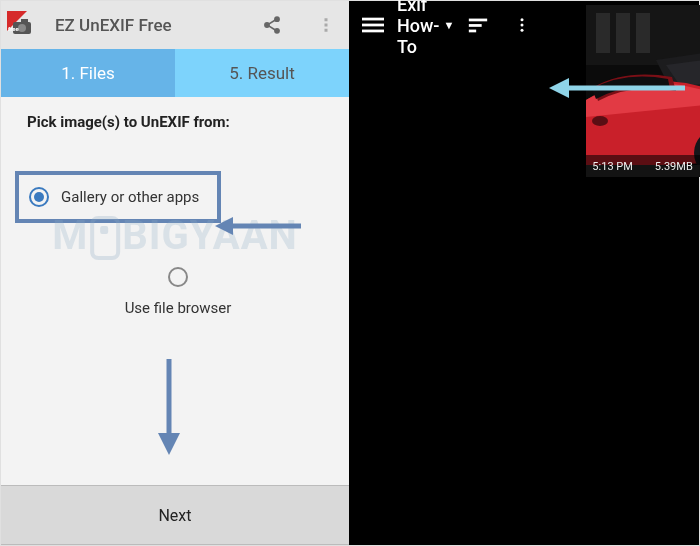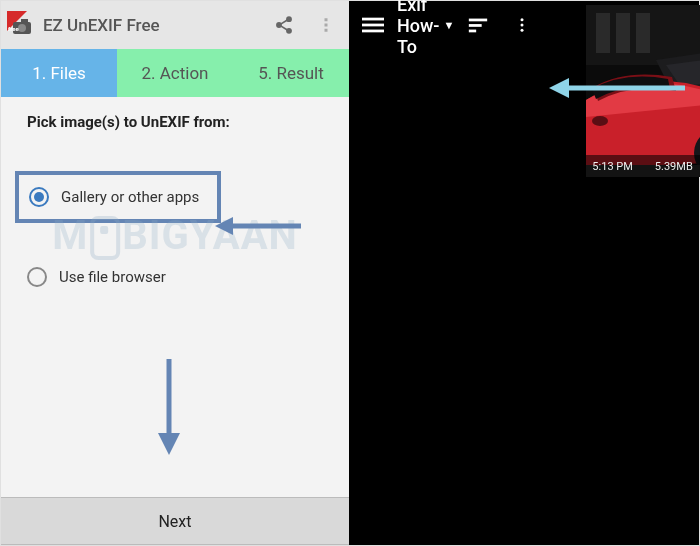--- a/index.html
+++ b/index.html
@@ -3,46 +3,46 @@
 <meta charset="utf-8">
 <style>
   * { margin: 0; padding: 0; box-sizing: border-box; }
   body { font-family: Roboto, Arial, sans-serif; background: #fff; width: 700px; height: 546px; overflow: hidden; position: relative; }
   .frame { width: 700px; height: 546px; border: 1px solid #e0e0e0; display: flex; position: relative; }
   .pane { height: 100%; position: relative; }
   .pane-left { width: 350px; background: #f7f7f7; display: flex; flex-direction: column; }
   .pane-right { width: 350px; background: #000; display: flex; flex-direction: row; gap: 36px; }
 
   
-  .hdr-l { height: 48px; background: #e6e6e6; display: flex; align-items: center; padding: 0 6px; gap: 8px; }
+  .hdr-l { height: 48px; background: #e6e6e6; display: flex; align-items: center; padding: 0 6px; gap: 20px; }
   .app-icon { width: 28px; height: 28px; position: relative; }
   .app-icon svg { display:block; }
   .app-title { flex:1; font-size: 17px; color: #555; font-weight: 500; }
   .share-icon, .more-icon-l { width: 34px; height: 34px; display:flex; align-items:center; justify-content:center; color:#777; }
 
   
-  .tabs { display:flex; height: 48px; background:#86efac; }
+  .tabs { display:flex; height: 48px; background:#7dd3fc; }
   .tab { flex:1; display:flex; align-items:center; justify-content:center; font-size:17px; color:#555; }
   .tab.active { background:#66b4e8; color:#fff; }
 
   
   .body-l { flex:1; position:relative; padding: 12px 14px 0 14px; background:#f3f3f3; }
   .prompt { font-size:15px; font-weight:bold; color:#222; margin: 4px 0 40px 12px; }
   .watermark { position:absolute; top:115px; left:50%; transform:translateX(-50%); font-size:40px; font-weight:bold; color:rgba(140,170,195,0.25); letter-spacing:1px; pointer-events:none; white-space:nowrap; }
   .wm-logo { display:inline-block; vertical-align:middle; width:30px; height:44px; border:4px solid rgba(140,170,195,0.28); border-radius:8px; position:relative; margin:0 2px; }
   .wm-logo::after { content:""; position:absolute; left:6px; top:6px; width:8px; height:8px; background:rgba(140,170,195,0.28); border-radius:2px; }
 
   .radio-row { display:flex; align-items:center; gap:12px; padding:10px 6px; font-size:15px; color:#333; }
   .radio-outer { width:20px; height:20px; border:2px solid #3b7abf; border-radius:50%; display:flex; align-items:center; justify-content:center; flex-shrink:0; }
   .radio-outer.unchecked { border-color:#888; }
   .radio-inner { width:10px; height:10px; background:#3b7abf; border-radius:50%; }
   .sel-box { border:4px solid #6485b4; padding:2px 4px; width: 206px; margin-bottom: 34px; margin-top: 22px;}
-  .opt2 { margin-left: 6px; }
-
-  .next-btn { height:48px; background:#d9d9d9; display:flex; align-items:center; justify-content:center; font-size:16px; color:#222; border-top:1px solid #bbb; border-bottom:1px solid #bbb; }
+  .opt2 { margin-left: 6px; flex-direction: column; }
+
+  .next-btn { height:60px; background:#d9d9d9; display:flex; align-items:center; justify-content:center; font-size:16px; color:#222; border-top:1px solid #bbb; border-bottom:1px solid #bbb; }
 
   
   .arrow { position:absolute; }
   .arrow svg { display:block; }
 
   
   .hdr-r { height:48px; display:flex; align-items:center; padding:0 4px; gap:4px; color:#fff; }
   .ham, .sort-icon, .more-icon-r { width:40px; height:40px; display:flex; align-items:center; justify-content:center; }
   .r-title-wrap { flex:1; display:flex; align-items:center; gap:4px; font-size:18px; font-weight:500; }
   .dropdown-caret { font-size:11px; }
@@ -86,23 +86,20 @@
             <rect x="10" y="17" width="4" height="4"></rect>
           </svg>
       </span>
     </div>
 
     <div class="tabs">
       <div class="tab active">
           <span>1. Files</span>
         </div>
       <div class="tab">
-          <span>2. Action</span>
-        </div>
-      <div class="tab">
           <span>5. Result</span>
         </div>
     </div>
 
     <div class="body-l">
       <div class="prompt">Pick image(s) to UnEXIF from:</div>
 
       <div class="watermark">
         <span>M</span><span class="wm-logo"></span><span>BIGYAAN</span>
       </div>

